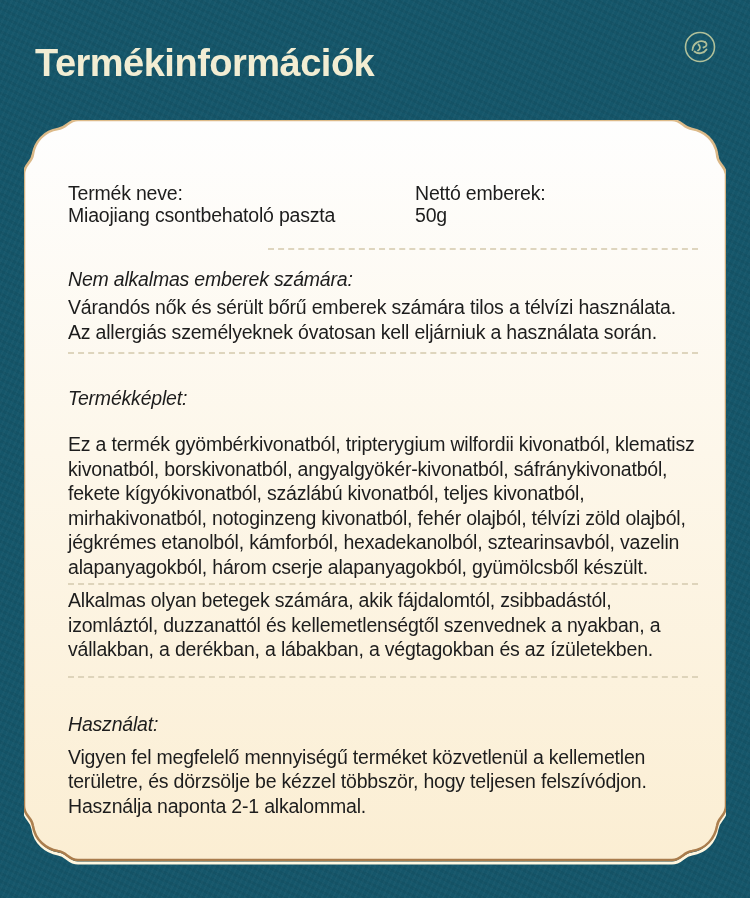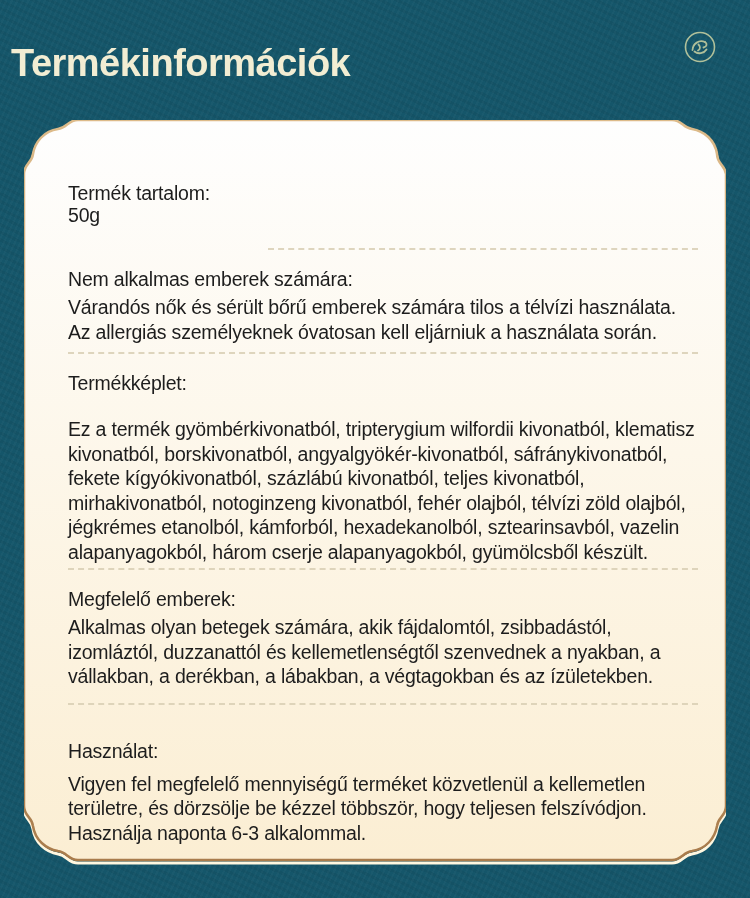--- a/index.html
+++ b/index.html
@@ -7,44 +7,44 @@
     position:relative;
     width:750px;height:898px;
     background-color:#15566a;
     background-image:
       repeating-linear-gradient(115deg, rgba(255,255,255,0.025) 0 2px, rgba(0,0,0,0) 2px 5px),
       repeating-linear-gradient(25deg, rgba(0,0,0,0.05) 0 3px, rgba(0,0,0,0) 3px 7px);
     overflow:hidden;
     font-family:"Liberation Sans", sans-serif;
   }
   .page-title{
-    position:absolute;left:11px;top:42px;margin:0;
+    position:absolute;left:35px;top:42px;margin:0;
     font-size:38px;font-weight:bold;letter-spacing:-0.5px;
     color:#f2edd3;
   }
   .logo{position:absolute;left:682px;top:29px;width:36px;height:36px;opacity:0.85;}
   .frame-svg{position:absolute;left:24px;top:120px;}
   .card-content{
     position:absolute;left:24px;top:120px;width:702px;height:740px;
     box-sizing:border-box;
     padding:62px 28px 0 44px;
     color:#1d1d1d;
     font-size:19.5px;line-height:24.5px;letter-spacing:-0.2px;
   }
   .product-row{display:flex;line-height:22px;}
   .product-col-left{width:347px;flex:0 0 347px;}
   .product-col-right{flex:1;}
   .divider{border:0;border-top:2px dashed #d9cfb5;height:0;margin:0;opacity:0.85;}
   .d1{margin-top:22px;margin-left:200px;}
   .d2{margin-top:8px;}
   .d3{margin-top:4px;}
   .d4{margin-top:14px;}
-  .sec-heading{margin:0;font-weight:normal;font-size:19.5px;line-height:25px;}
+  .sec-heading{margin:0;font-weight:normal;font-size:19.5px;line-height:25px;font-style:italic;}
   .h1m{margin-top:17px;}
-  .h2m{margin-top:17px;}
+  .h2m{margin-top:32px;}
   .h3m{margin-top:17px;}
   .h4m{margin-top:34px;}
   .sec-body{margin:0;}
   .b1m{margin-top:3px;}
   .b2m{margin-top:21px;}
   .b3m{margin-top:3px;}
   .b4m{margin-top:8px;}
 </style>
 </head>
 <body>
@@ -109,22 +109,26 @@
       c -1 -9, -9 -10, -9 -20
       L 0 54
       c 0 -10, 8 -11, 9 -20
       c 2 -12, 11 -23, 25 -25
       c 9 -1, 10 -9, 20 -9 Z"></path>
   </svg>
 
   <div class="card-content">
 
     <div class="product-row">
+      <div class="product-col-left">
+        <div>Termék neve:</div>
+        <div>Miaojiang csontbehatoló paszta</div>
+      </div>
       <div class="product-col-right">
-        <div>Termék tartalom:</div>
+        <div>Nettó emberek:</div>
         <div>50g</div>
       </div>
     </div>
 
     <hr class="divider d1">
 
     <div>
       <h2 class="sec-heading h1m">Nem alkalmas emberek számára:</h2>
       <p class="sec-body b1m">Várandós nők és sérült bőrű emberek számára tilos a télvízi használata. Az allergiás személyeknek óvatosan kell eljárniuk a használata során.</p>
     </div>
@@ -132,25 +136,24 @@
     <hr class="divider d2">
 
     <div>
       <h2 class="sec-heading h2m">Termékképlet:</h2>
       <p class="sec-body b2m">Ez a termék gyömbérkivonatból, tripterygium wilfordii kivonatból, klematisz kivonatból, borskivonatból, angyalgyökér-kivonatból, sáfránykivonatból, fekete kígyókivonatból, százlábú kivonatból, teljes kivonatból, mirhakivonatból, notoginzeng kivonatból, fehér olajból, télvízi zöld olajból, jégkrémes etanolból, kámforból, hexadekanolból, sztearinsavból, vazelin alapanyagokból, három cserje alapanyagokból, gyümölcsből készült.</p>
     </div>
 
     <hr class="divider d3">
 
     <div>
-      <h2 class="sec-heading h3m">Megfelelő emberek:</h2>
       <p class="sec-body b3m">Alkalmas olyan betegek számára, akik fájdalomtól, zsibbadástól, izomláztól, duzzanattól és kellemetlenségtől szenvednek a nyakban, a vállakban, a derékban, a lábakban, a végtagokban és az ízületekben.</p>
     </div>
 
     <hr class="divider d4">
 
     <div>
       <h2 class="sec-heading h4m">Használat:</h2>
-      <p class="sec-body b4m">Vigyen fel megfelelő mennyiségű terméket közvetlenül a kellemetlen területre, és dörzsölje be kézzel többször, hogy teljesen felszívódjon. Használja naponta 6-3 alkalommal.</p>
+      <p class="sec-body b4m">Vigyen fel megfelelő mennyiségű terméket közvetlenül a kellemetlen területre, és dörzsölje be kézzel többször, hogy teljesen felszívódjon. Használja naponta 2-1 alkalommal.</p>
     </div>
 
   </div>
 </div>
 
 </body></html>

